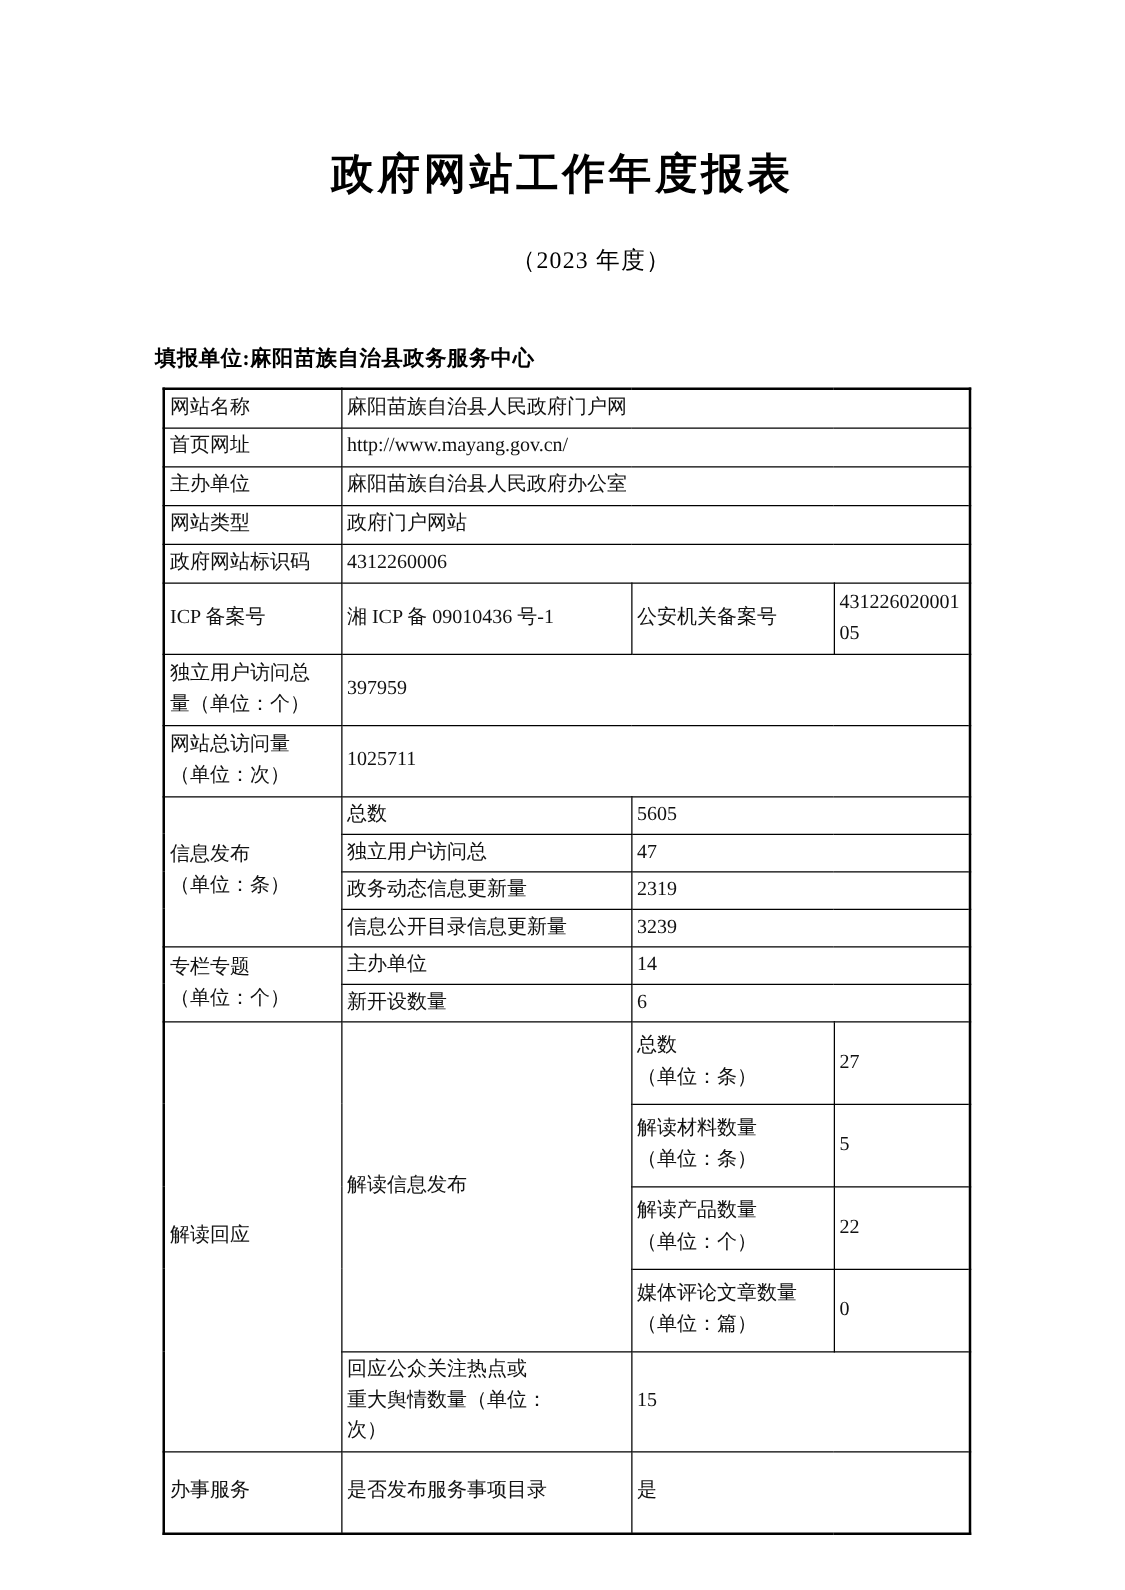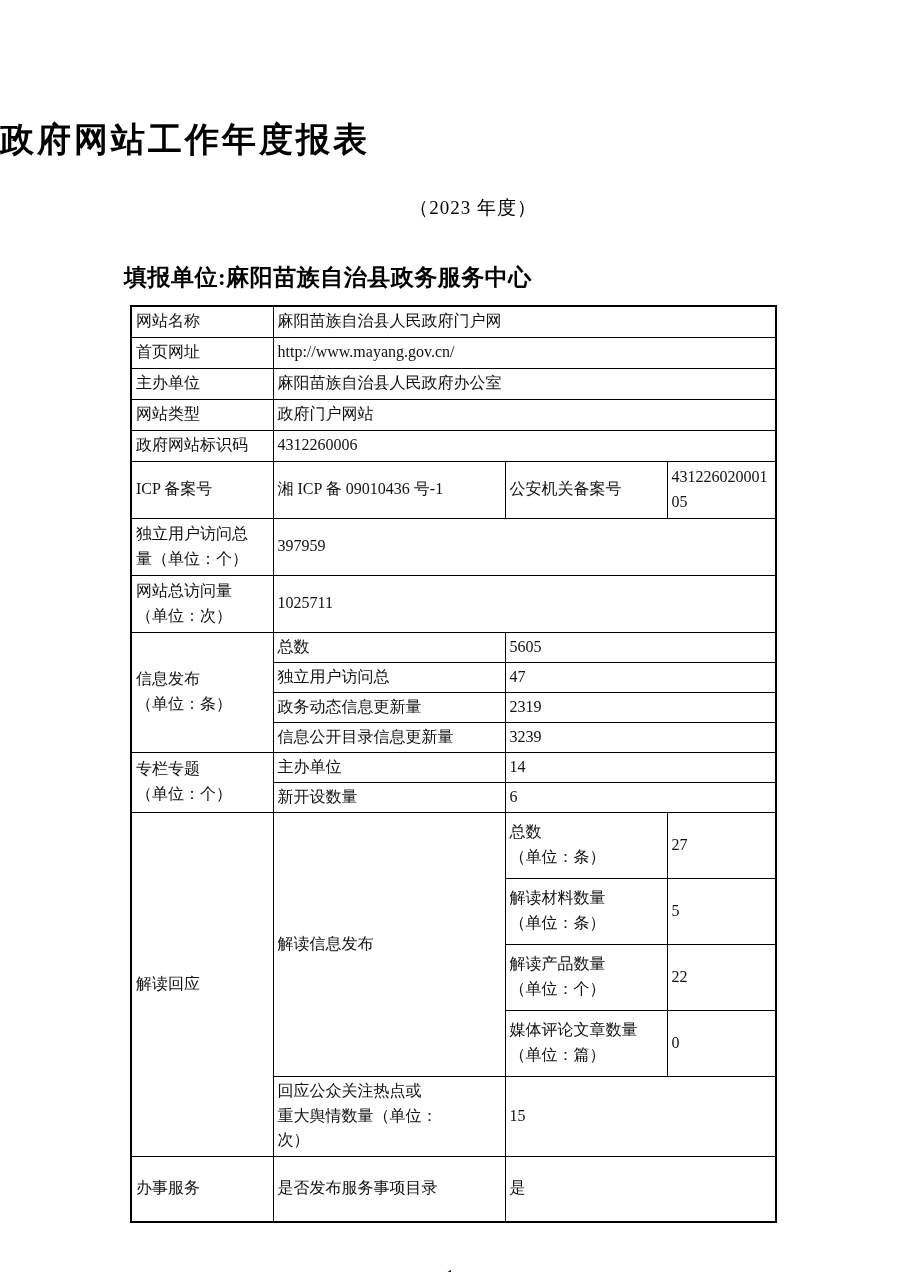--- a/index.html
+++ b/index.html
@@ -3,31 +3,31 @@
 <meta charset="utf-8">
 <style>
   html,body{margin:0;padding:0;}
   body{
     width:900px;height:1272px;background:#ffffff;color:#111;
     font-family:"Liberation Serif","DejaVu Serif",serif;
     position:relative;overflow:hidden;
   }
   .page{width:900px;height:1272px;padding-top:118px;box-sizing:border-box;}
   .doc-title{
-    margin:0;text-align:left;font-size:34px;line-height:42px;
+    margin:0;text-align:center;font-size:34px;line-height:42px;
     font-weight:bold;letter-spacing:3px;color:#000;
     font-family:"Liberation Sans","DejaVu Sans",sans-serif;
   }
   .doc-subtitle{
     margin-top:35px;text-align:center;font-size:19px;color:#000;
     letter-spacing:1px;
     padding-left:46px;
   }
   .unit-line{
-    margin:41px 0 12px 124px;font-size:23px;font-weight:bold;color:#000;
+    margin:54px 0 12px 124px;font-size:17px;font-weight:bold;color:#000;
     letter-spacing:0.5px;
   }
   table.report{
     margin-left:130px;border-collapse:collapse;table-layout:fixed;
     width:645px;border:2px solid #000;
   }
   table.report td{
     border:1px solid #000;vertical-align:middle;
     font-size:16px;line-height:1.55;padding:2px 4px;color:#111;
     overflow:hidden;

